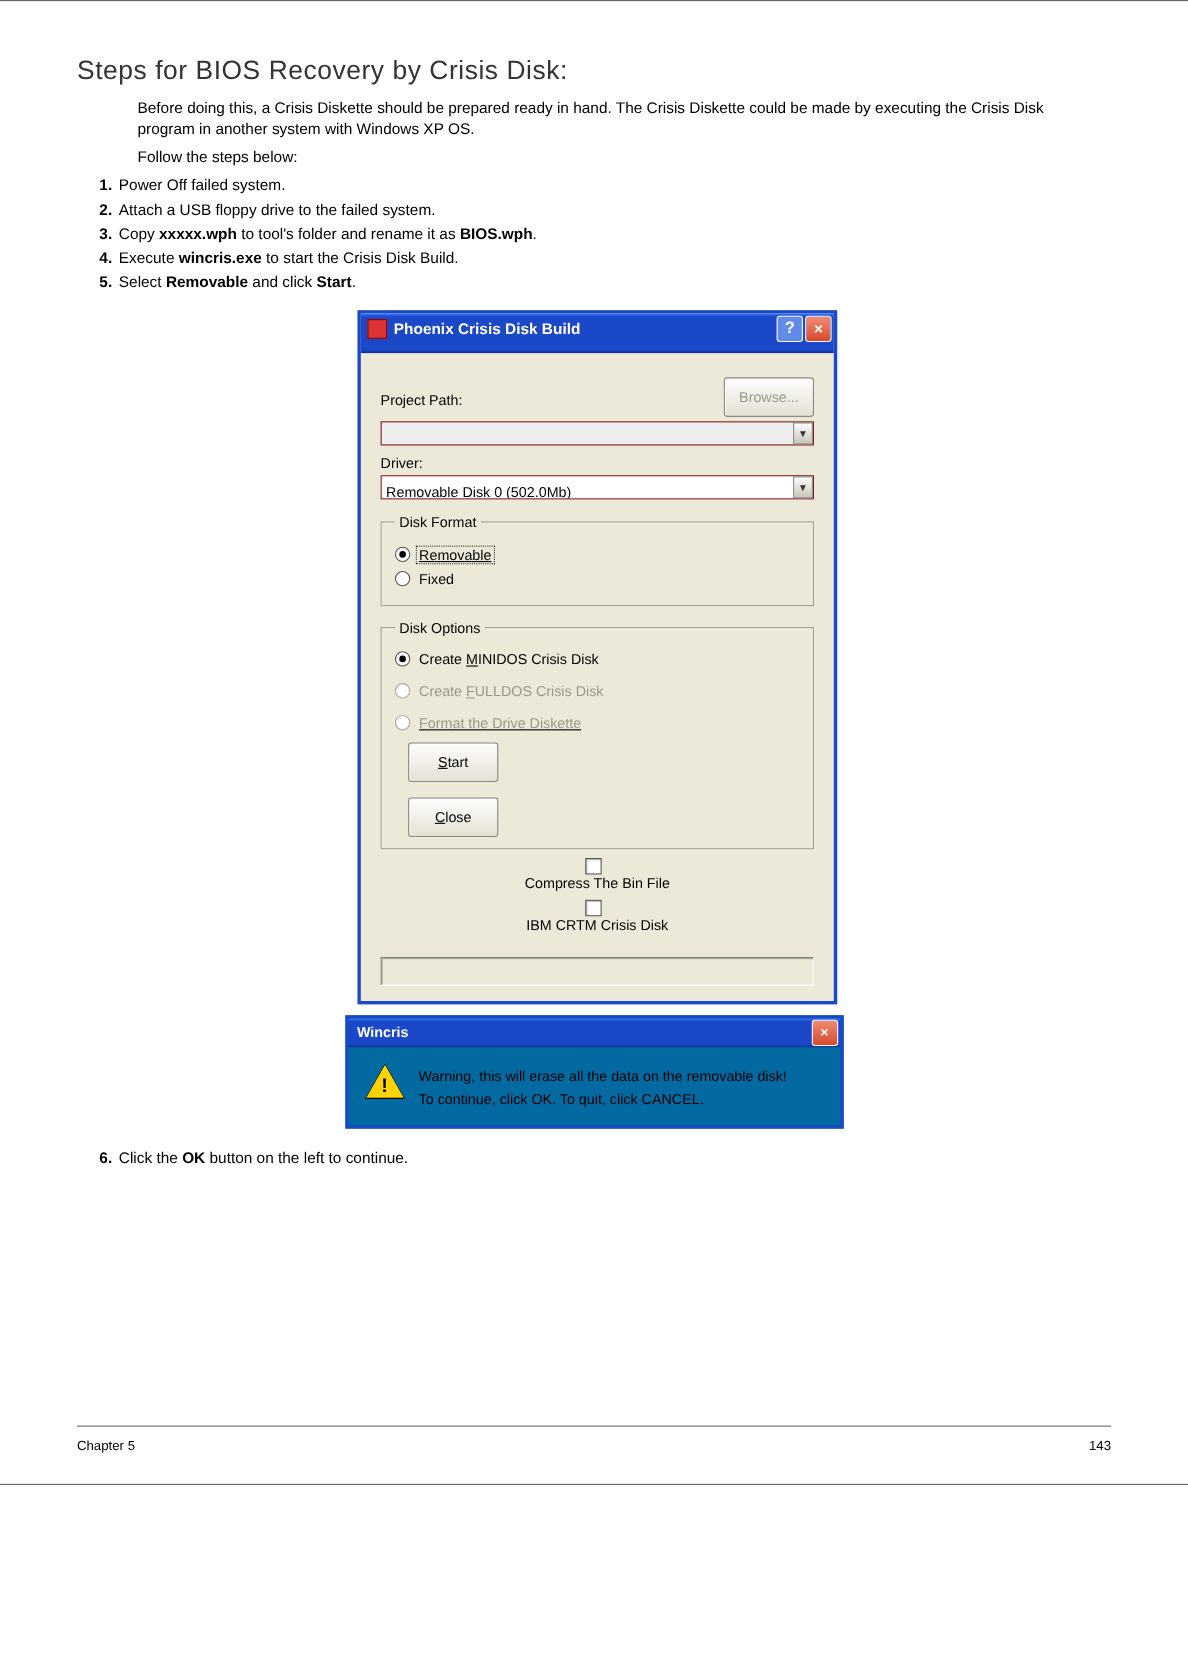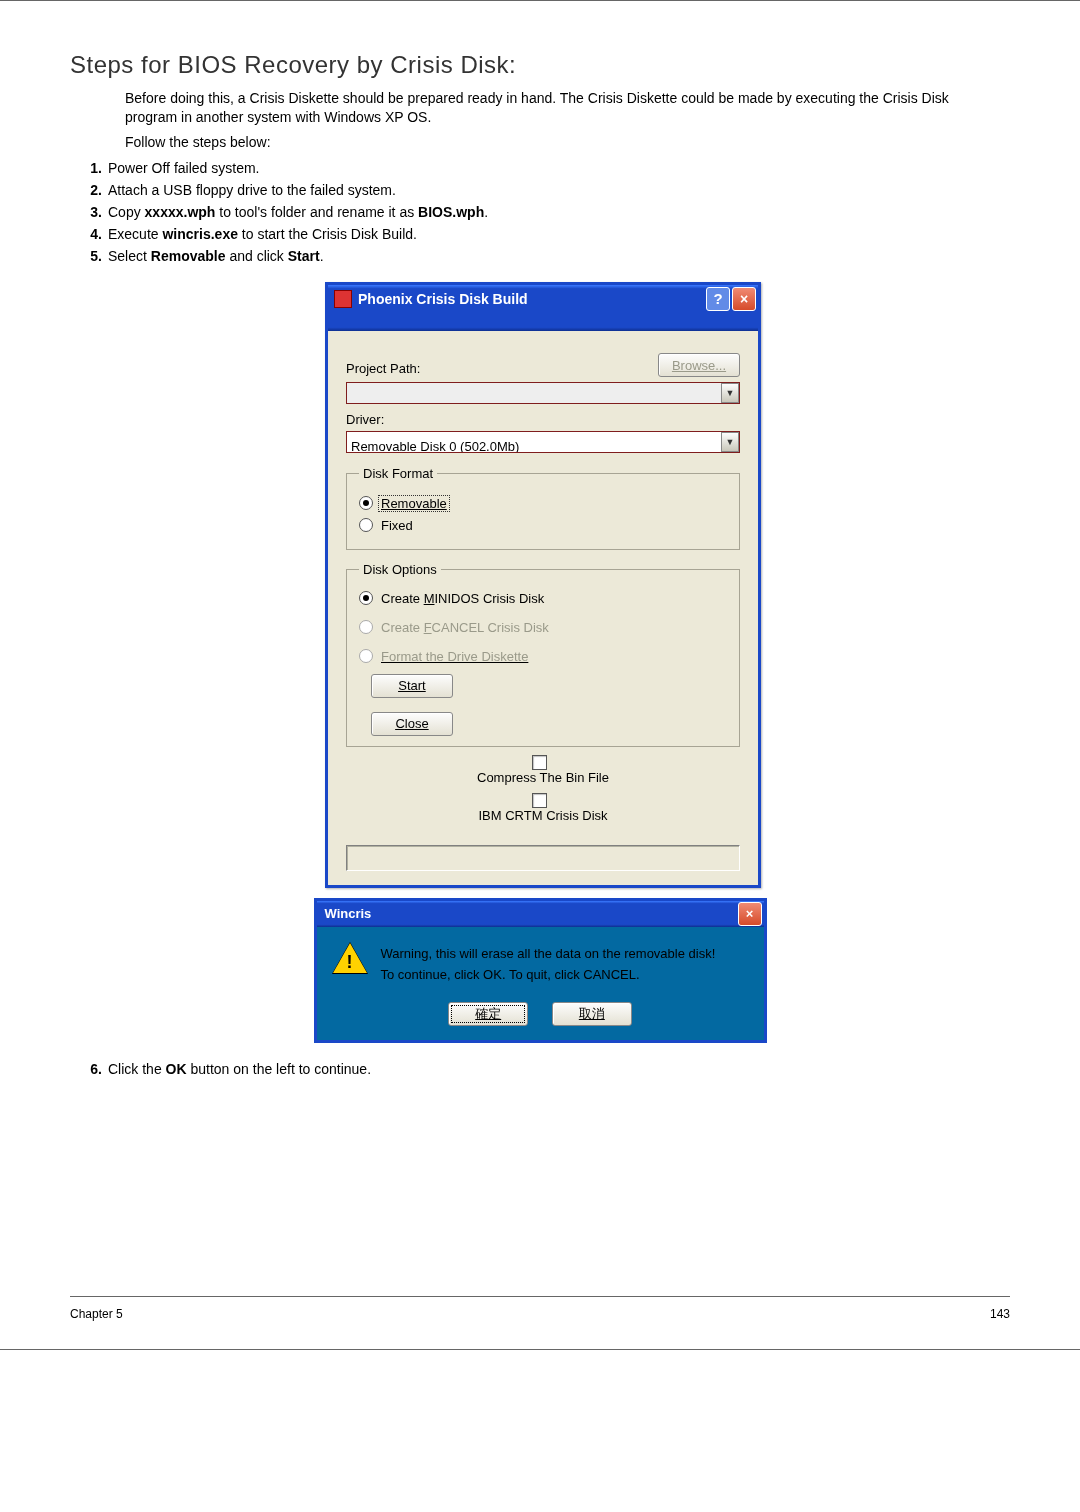--- a/index.html
+++ b/index.html
@@ -47,21 +47,21 @@
     box-shadow: 1px 1px 2px rgba(0,0,0,.3);
     font-family: "Tahoma", Arial, sans-serif;
     font-size: 13px;
     color: #000;
   }
   .titlebar {
     height: 28px;
     background: linear-gradient(to bottom, #3a79ff 0%, #1a48c8 8%, #1a48c8 92%, #0e2f90 100%);
     display: flex;
     align-items: center;
-    padding: 0 2px 18px 6px;
+    padding: 0 2px 8px 6px;
     color: #fff;
     font-weight: bold;
     font-size: 14px;
   }
   .titlebar .appicon {
     width: 16px; height: 16px; margin-right: 6px;
     background: #d33; border: 1px solid #800;
   }
   .titlebar .title { flex: 1; }
   .titlebar .btn {
@@ -84,26 +84,25 @@
     font: inherit; box-sizing: border-box;
   }
   .combo.disabled { background:#eee; color:#888; }
   .combo-arrow {
     position: absolute; right:1px; top:1px; width:18px; height:20px;
     background: linear-gradient(#fdfdfd,#c9c7ba);
     border: 1px solid #888; box-sizing:border-box;
     display:flex;align-items:center;justify-content:center;font-size:9px;color:#333;
   }
   .winbtn {
-    min-width: 82px; height: 24px;
+    min-width: 82px; height: 36px;
     background: linear-gradient(#fdfdfd,#e4e1d3);
     border: 1px solid #888; border-radius:3px;
     font: inherit;
     box-shadow: inset 1px 1px 0 #fff;
-    text-decoration: underline;
   }
   .winbtn.disabled { color:#9a9a8a; }
   fieldset.grp {
     border: 1px solid #a7a494;
     margin: 12px 0 8px 0;
     padding: 8px 12px 10px 12px;
   }
   fieldset.grp legend { padding: 0 4px; font-size: 13px; }
   .radio-row { display:flex; align-items:center; margin:6px 0; }
   .radio-dot {
@@ -226,21 +225,21 @@
         <fieldset class="grp">
           <legend>Disk Options</legend>
           <div class="options-split">
             <div class="options-left">
               <div class="radio-row">
                 <span class="radio-dot checked"></span>
                 <span class="radio-lbl"><span>Create </span><span class="uline">M</span><span>INIDOS Crisis Disk</span></span>
               </div>
               <div class="radio-row" style="margin-top:14px;">
                 <span class="radio-dot disabled"></span>
-                <span class="radio-lbl disabled"><span>Create </span><span class="uline">F</span><span>CANCEL Crisis Disk</span></span>
+                <span class="radio-lbl disabled"><span>Create </span><span class="uline">F</span><span>ULLDOS Crisis Disk</span></span>
               </div>
               <div class="radio-row" style="margin-top:14px;text-decoration:underline;">
                 <span class="radio-dot disabled"></span>
                 <span class="radio-lbl disabled">Format the Drive Diskette</span>
               </div>
             </div>
             <div class="options-right">
               <button class="winbtn"><span class="uline">S</span><span>tart</span></button>
               <button class="winbtn"><span class="uline">C</span><span>lose</span></button>
             </div>
@@ -271,24 +270,20 @@
       <div class="warn-icon">
         <div class="tri-border"></div>
           <div class="tri"></div>
           <div class="bang">!</div>
       </div>
       <div class="confirm-text">
         <p>Warning, this will erase all the data on the removable disk!</p>
         <p>To continue, click OK. To quit, click CANCEL.</p>
       </div>
     </div>
-    <div class="confirm-btns">
-      <button class="winbtn focus">確定</button>
-      <button class="winbtn">取消</button>
-    </div>
   </div>
 
   <ol class="steps" style="margin-top:18px;">
     <li><span class="num"><b>6.</b></span><span>Click the </span><b>OK</b><span> button on the left to continue.</span></li>
   </ol>
 
   <div class="footer">
     <span>Chapter 5</span>
     <span>143</span>
   </div>

